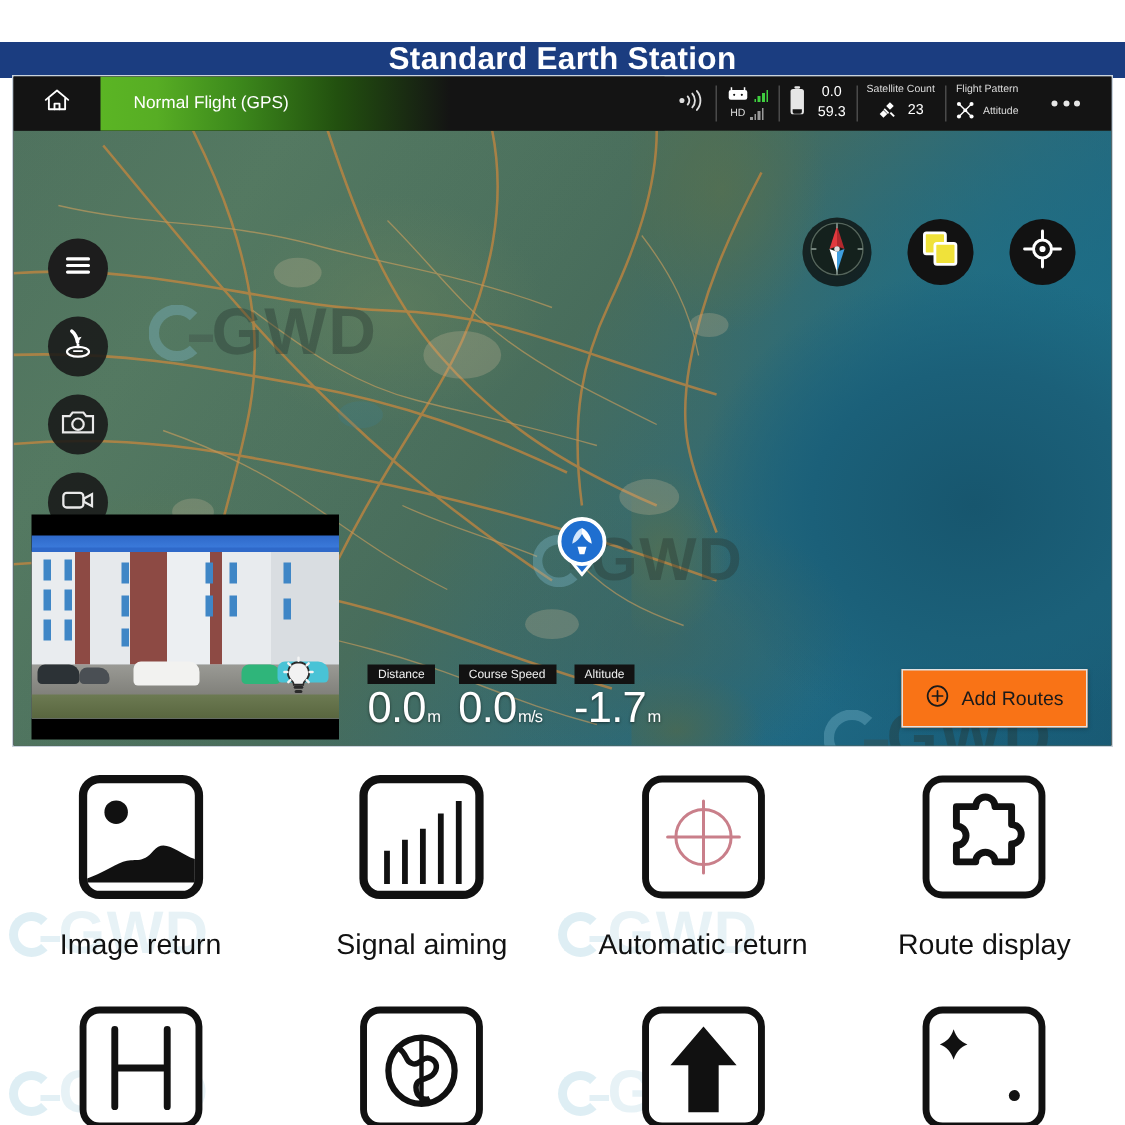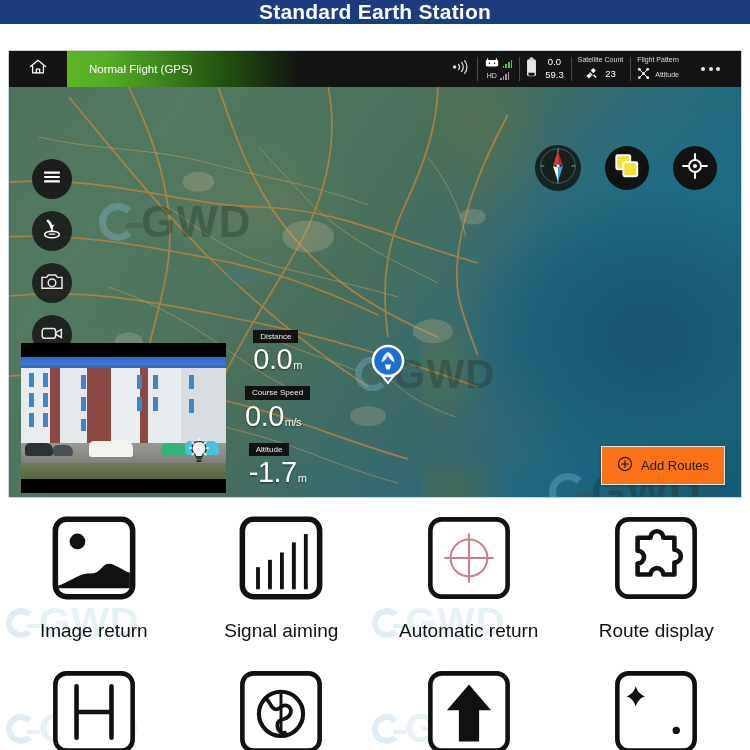--- a/index.html
+++ b/index.html
@@ -7,21 +7,21 @@
     width: 750px; height: 750px;
     font-family: "Liberation Sans", sans-serif;
     background: #ffffff;
     overflow: hidden;
   }
 
   
   .title-bar {
     width: 750px; height: 24px;
     background: #1b3d80;
-    display: flex; align-items: center; justify-content: center;
+    display: flex; align-items: center; justify-content: center; margin-top: 28px;
   }
   .title-bar .title-text {
     color: #ffffff;
     font-size: 21px;
     font-weight: 700;
     letter-spacing: .2px;
   }
 
   
   .app-window {
@@ -215,23 +215,22 @@
   }
   .pip-car { position: absolute; border-radius: 5px 7px 3px 3px; }
   .pip-bulb {
     position: absolute; right: 14px; bottom: 12px;
     width: 26px; height: 30px; z-index: 3;
   }
 
   
   .telemetry {
     position: absolute; left: 236px; bottom: 12px;
-    display: flex; align-items: center; gap: 12px;
+    display: flex; align-items: flex-end; gap: 12px;
     z-index: 11;
-    flex-direction: column;
   }
   .tel-item { display: flex; flex-direction: column; align-items: flex-start; }
   .tel-label {
     background: #121212; color: #f0f0f0;
     font-size: 8px; padding: 2px 7px 2.5px;
     margin-bottom: 2px;
   }
   .tel-value {
     color: #ffffff; font-size: 29px; font-weight: 400;
     line-height: 1; letter-spacing: -.5px;

